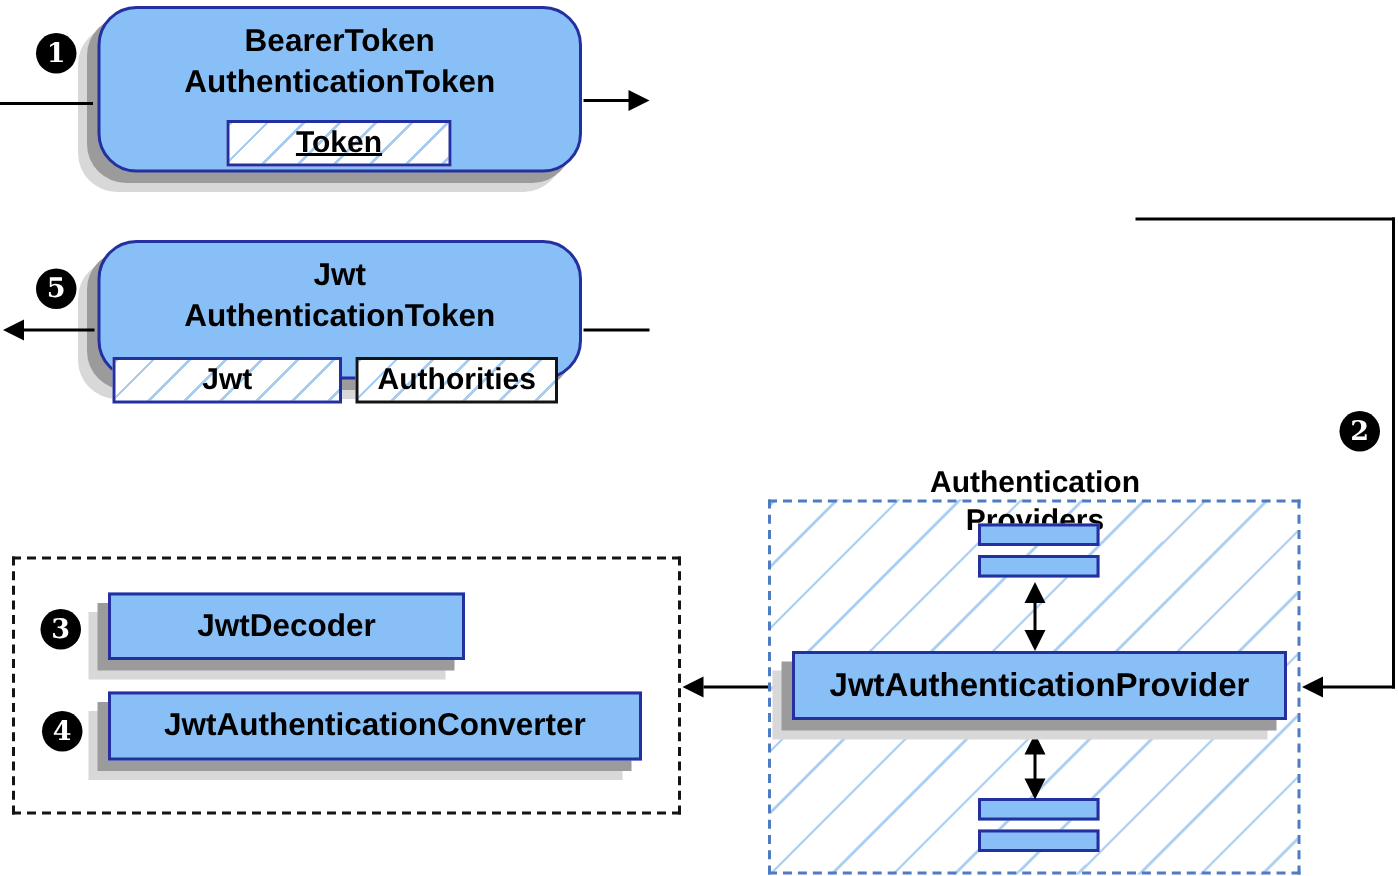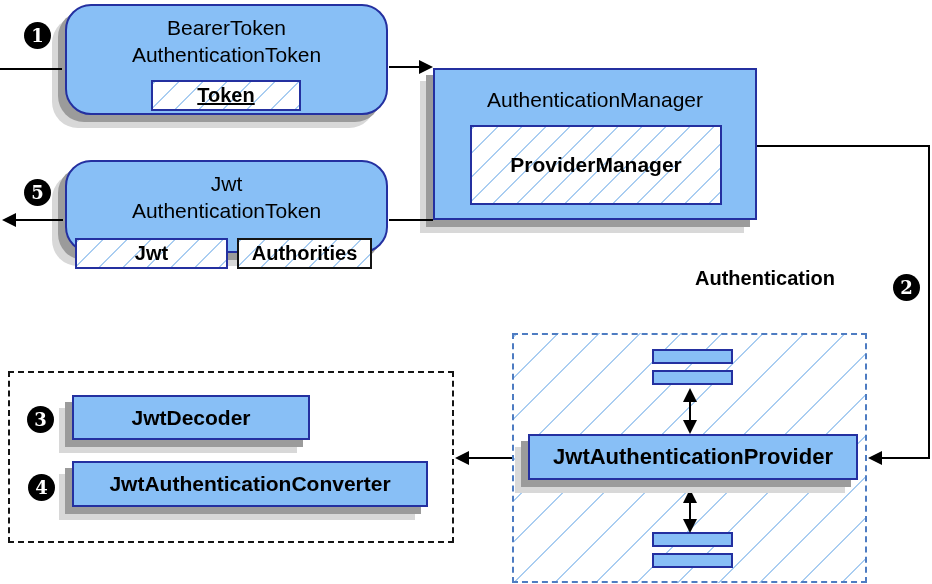--- a/index.html
+++ b/index.html
@@ -19,21 +19,21 @@
   .node {
     position: absolute;
     background: var(--node-fill, #88bff6);
     border: 2px solid var(--node-border, #2430a0);
     box-shadow: -7px 7px 0 var(--shadow-dark, #9b9b9b),
                 -13px 13px 0 var(--shadow-light, #d8d8d8);
   }
   .rounded { border-radius: 26px; }
 
   .node-title {
-    font-weight: normal;
+    font-weight: bold;
     font-size: 21px;
     line-height: 27px;
     text-align: center;
   }
 
   
   .field {
     position: absolute;
     border: 2px solid var(--node-border, #2430a0);
     background-color: #ffffff;
@@ -94,34 +94,36 @@
     width: 81px; height: 15px;
     background: var(--node-fill, #88bff6);
     border: 2px solid var(--node-border, #2430a0);
   }
 
   .group-label {
     position: absolute;
     font-weight: bold;
     font-size: 20px;
     line-height: 25px;
-    text-align: right;
+    text-align: center;
+    margin-top: 44px;
   }
 </style>
 </head>
 <body>
 
 <div class="canvas">
 
   <div class="dashed-blue" style="left:512px; top:333px; width:355px; height:250px;"></div>
 
   <div class="dashed-black" style="left:8px; top:371px; width:446px; height:172px;"></div>
 
   <div class="group-label" style="left:545px; top:266px; width:290px;">
     <div>Authentication</div>
+    <div>Providers</div>
   </div>
 
   <div class="bar" style="left:652px; top:349px;"></div>
   <div class="bar" style="left:652px; top:370px;"></div>
   <div class="bar" style="left:652px; top:532px;"></div>
   <div class="bar" style="left:652px; top:553px;"></div>
 
   <div class="tri up" style="left:683px; top:388px;"></div>
   <div class="vline" style="left:689px; top:400px; height:21px;"></div>
   <div class="tri down" style="left:683px; top:420px;"></div>
@@ -137,24 +139,20 @@
   <div class="node flex-center" style="left:72px; top:395px; width:238px; height:45px; font-weight:bold; font-size:21px;">JwtDecoder</div>
 
   <div class="node rounded" style="left:65px; top:4px; width:323px; height:111px;">
     <div class="node-title" style="padding-top:8px;">
       <div>BearerToken</div>
       <div>AuthenticationToken</div>
     </div>
     <div class="field" style="left:84px; top:74px; width:150px; height:31px;text-decoration:underline;">Token</div>
   </div>
 
-  <div class="node" style="left:433px; top:68px; width:324px; height:152px;">
-    <div class="node-title" style="padding-top:16px;">AuthenticationManager</div>
-    <div class="field" style="left:35px; top:55px; width:252px; height:80px; font-size:21px;">ProviderManager</div>
-  </div>
 
   <div class="node rounded" style="left:65px; top:160px; width:323px; height:93px;">
     <div class="node-title" style="padding-top:8px;">
       <div>Jwt</div>
       <div>AuthenticationToken</div>
     </div>
     <div class="field" style="left:8px; top:76px; width:153px; height:31px;">Jwt</div>
     <div class="field dark-border" style="left:170px; top:76px; width:135px; height:31px;">Authorities</div>
   </div>
 

